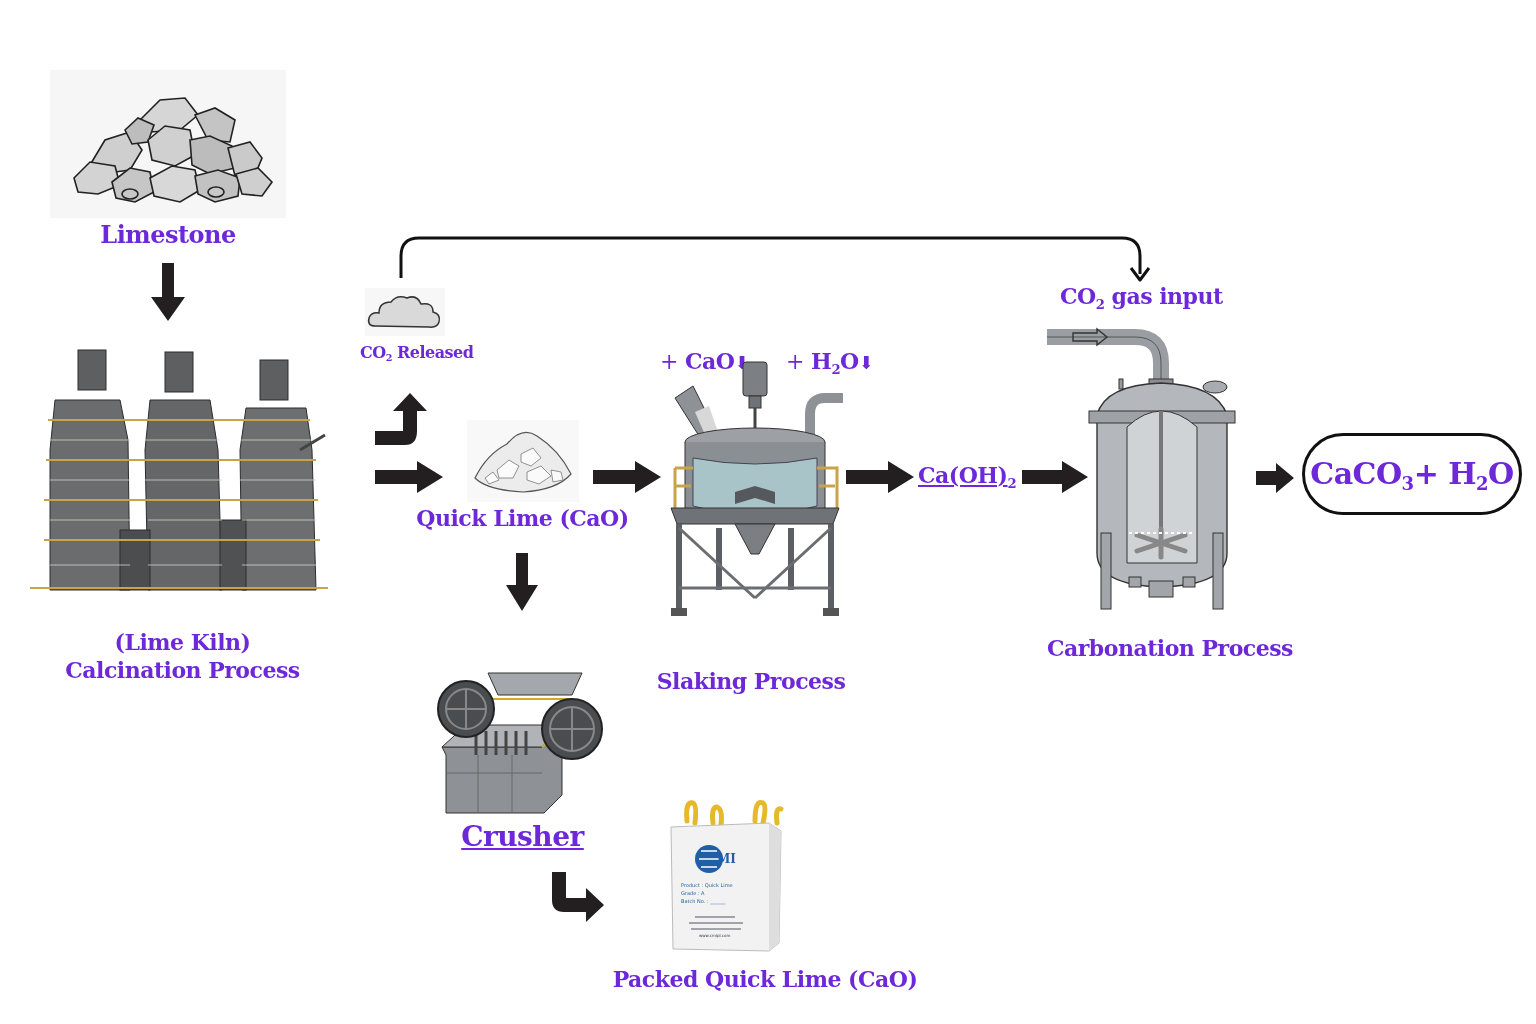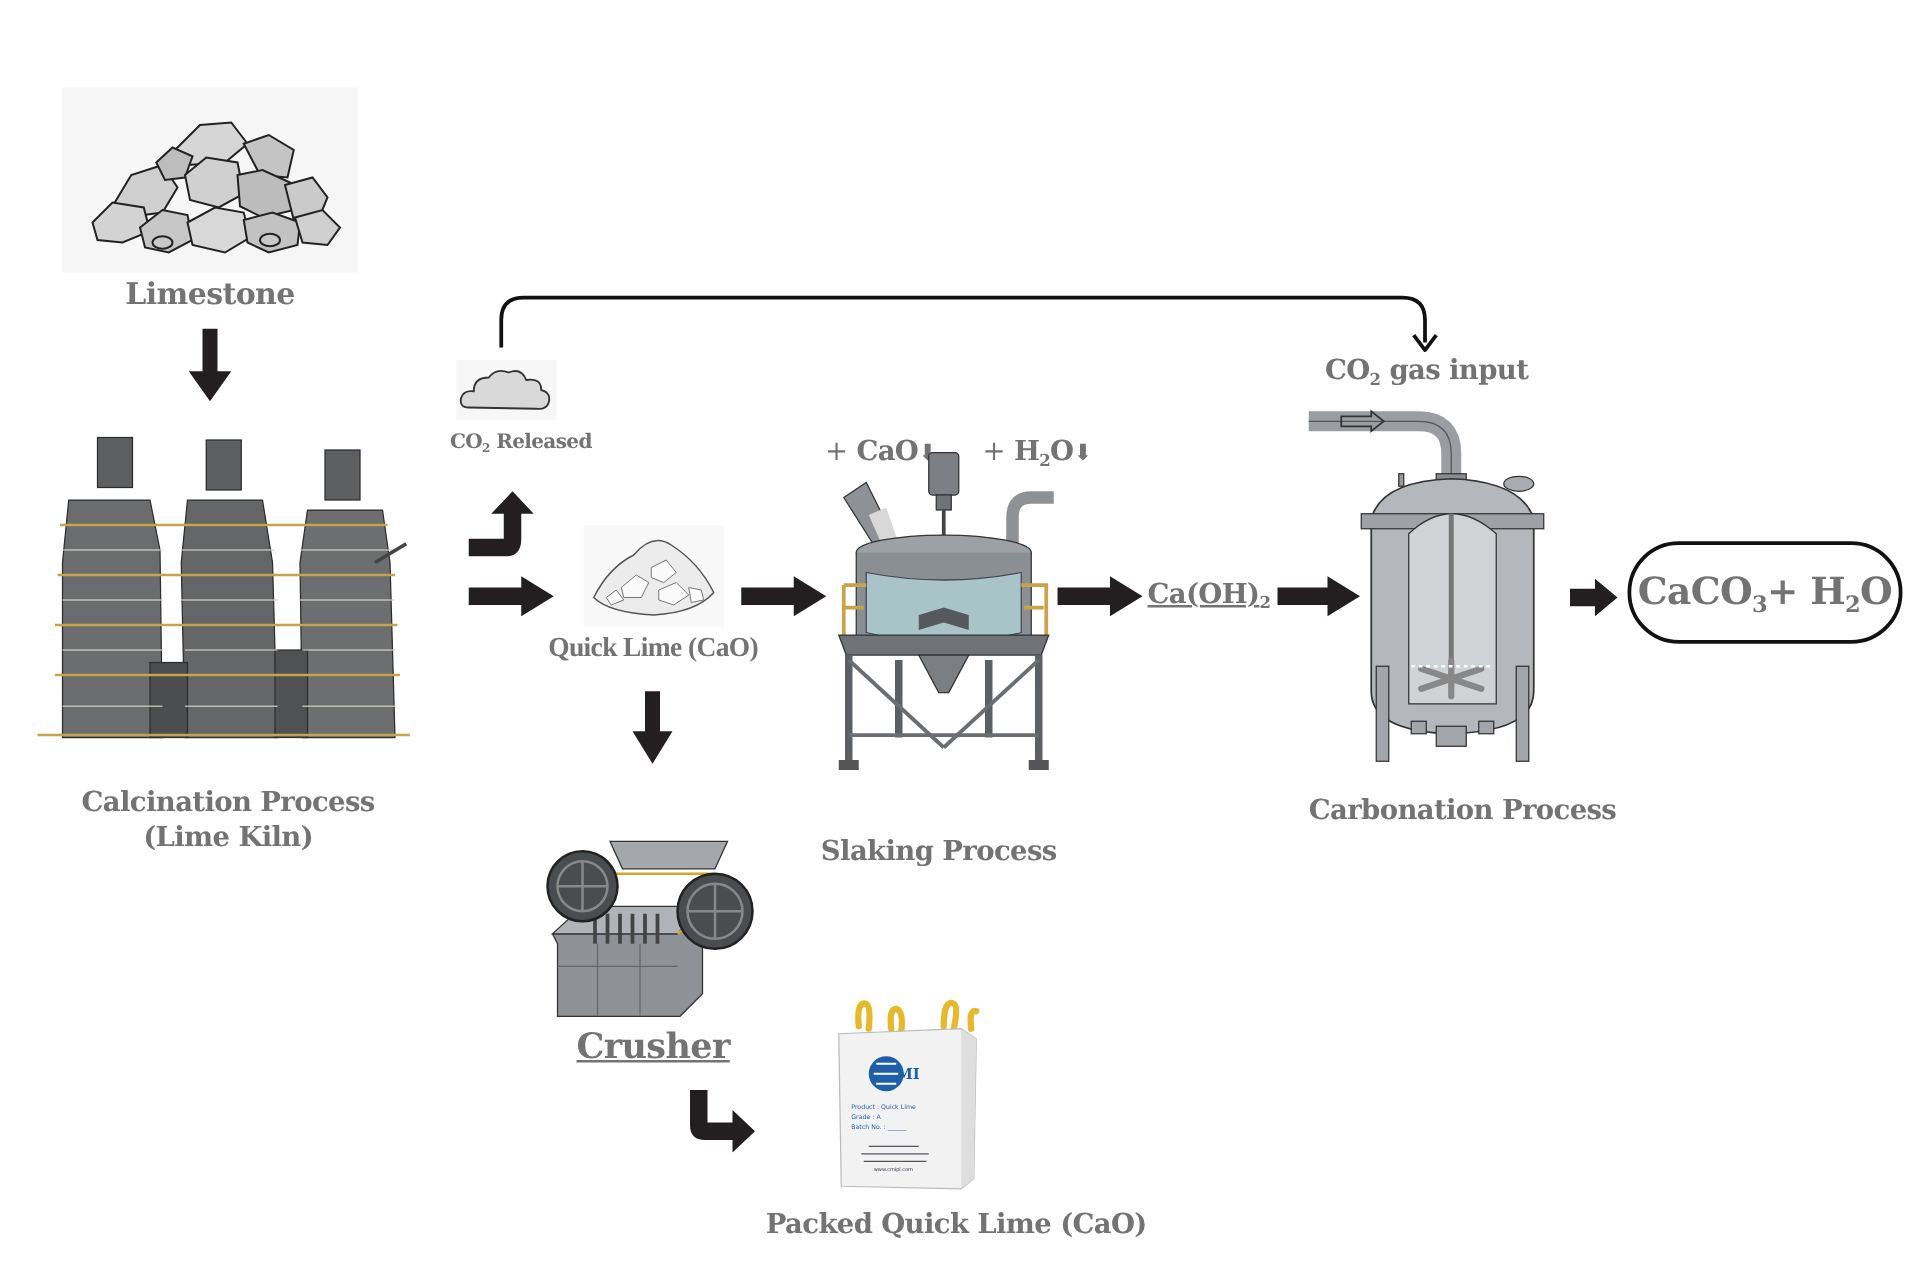--- a/index.html
+++ b/index.html
@@ -1,18 +1,18 @@
 <!DOCTYPE html>
 <html><head>
 <meta charset="utf-8">
 <style>
   html, body { margin:0; padding:0; background:#ffffff; }
   body { width:1536px; height:1024px; position:relative; overflow:hidden; font-family:"DejaVu Serif", serif; color:#111; }
   .abs { position:absolute; }
-  .lbl { position:absolute; font-family:"DejaVu Serif", serif; font-weight:bold; color:#737373; white-space:nowrap; text-align:center; letter-spacing:-0.5px; }
+  .lbl { position:absolute; font-family:"DejaVu Serif", serif; font-weight:bold; color:#6d28d9; white-space:nowrap; text-align:center; letter-spacing:-0.5px; }
   .lbl sub { font-size:0.6em; vertical-align:-0.35em; line-height:0; }
   .icon { position:absolute; }
   svg { display:block; overflow:visible; }
 </style>
 </head>
 <body>
 
 <div class="icon" style="left:50px;top:70px;width:236px;height:148px;">
   <svg width="236" height="148" viewBox="0 0 236 148">
     <rect x="0" y="0" width="236" height="148" fill="#f6f6f6"></rect>
@@ -73,22 +73,22 @@
       <line x1="138" y1="180" x2="212" y2="180"></line>
       <line x1="232" y1="180" x2="306" y2="180"></line>
       <line x1="40" y1="225" x2="120" y2="225"></line>
       <line x1="138" y1="225" x2="212" y2="225"></line>
       <line x1="232" y1="225" x2="306" y2="225"></line>
     </g>
     <line x1="290" y1="110" x2="315" y2="95" stroke="#444" stroke-width="3"></line>
   </svg>
 </div>
 <div class="lbl" style="left:30px;top:628px;width:305px;font-size:22px;line-height:28px;">
+  <div>(Lime Kiln)</div>
   <div>Calcination Process</div>
-  <div>(Lime Kiln)</div>
 </div>
 
 <div class="icon" style="left:365px;top:288px;width:80px;height:48px;">
   <svg width="80" height="48" viewBox="0 0 80 48">
     <rect width="80" height="48" fill="#f7f7f7"></rect>
     <path d="M10 38 Q2 38 4 30 Q6 24 14 25 Q14 14 26 14 Q32 6 42 10 Q52 6 56 16 Q68 14 68 24 Q76 26 74 34 Q72 40 64 39 Z" fill="#d9d9d9" stroke="#333" stroke-width="1.5"></path>
   </svg>
 </div>
 <div class="lbl" style="left:360px;top:343px;width:165px;font-size:16px;text-align:left;"><span>CO</span><sub>2</sub><span> Released</span></div>
 
@@ -117,21 +117,21 @@
     <path d="M8 58 Q20 34 40 24 Q55 6 70 16 Q92 30 104 54 Q90 70 56 72 Q20 70 8 58 Z" fill="#ececec" stroke="#555" stroke-width="1.2"></path>
     <g fill="#fafafa" stroke="#777" stroke-width="0.8">
       <path d="M30 50 L42 40 L52 46 L46 58 L32 58 Z"></path>
       <path d="M54 34 L66 28 L74 38 L64 46 L54 42 Z"></path>
       <path d="M60 52 L74 46 L84 56 L72 64 L60 60 Z"></path>
       <path d="M18 58 L26 52 L32 60 L22 64 Z"></path>
       <path d="M84 50 L94 52 L96 60 L86 62 Z"></path>
     </g>
   </svg>
 </div>
-<div class="lbl" style="left:405px;top:505px;width:235px;font-size:22px;font-family:Liberation Serif, serif;">Quick Lime (CaO)</div>
+<div class="lbl" style="left:405px;top:505px;width:235px;font-size:22px;">Quick Lime (CaO)</div>
 
 <div class="icon" style="left:593px;top:461px;width:68px;height:32px;">
   <svg width="68" height="32" viewBox="0 0 68 32">
       <path d="M0 9 H42 V0 L68 16 L42 32 V23 H0 Z" fill="#231f20"></path>
     </svg>
 </div>
 
 <div class="icon" style="left:506px;top:553px;width:32px;height:58px;">
   <svg width="32" height="58" viewBox="0 0 32 58">
       <path d="M10 0 H22 V32 H32 L16 58 L0 32 H10 Z" fill="#231f20"></path>

